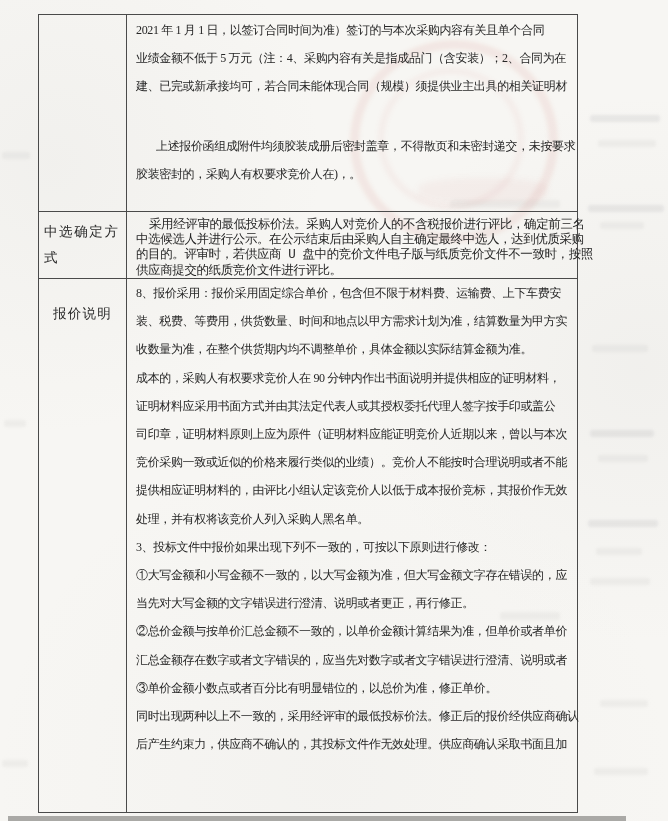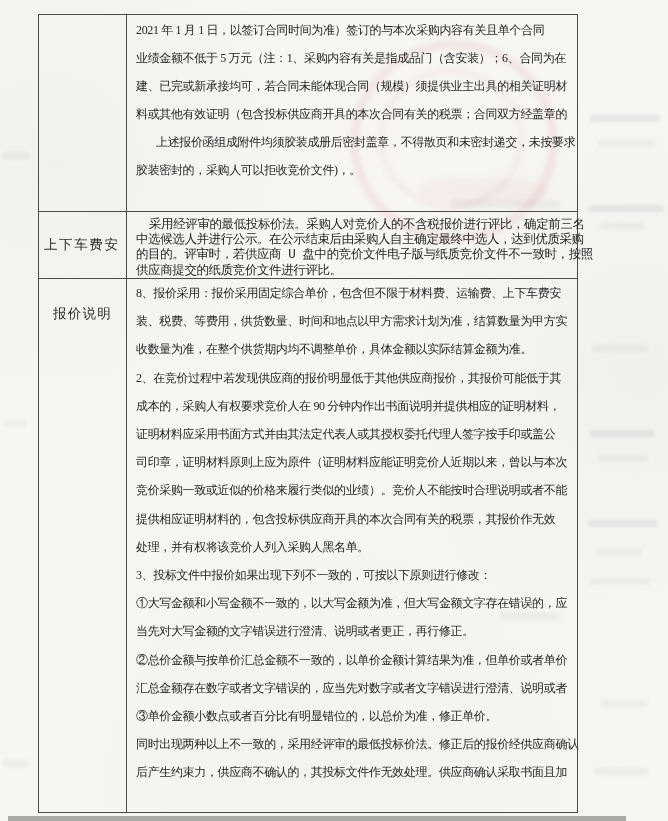--- a/index.html
+++ b/index.html
@@ -61,21 +61,21 @@
 
   .ln{
     white-space:nowrap;
     font-size:12px;
     letter-spacing:-0.35px;
     line-height:28px;
     color:#262626;
   }
   .cc3 .ln{line-height:28.2px;}
   .cc2 .ln{font-size:12.5px;letter-spacing:-0.4px;line-height:15.2px;}
-  .ind{padding-left:20px;}
+  .ind{padding-left:20px;margin-top:32px;}
   .ind2{padding-left:13px;}
 
   
   .stamp{
     position:absolute;left:350px;top:40px;width:190px;height:185px;
     border:9px solid rgba(196,76,66,0.09);
     border-radius:50%;
     filter:blur(2.2px);
     pointer-events:none;
   }
@@ -135,50 +135,48 @@
 <div class="ghost lite" style="left:500px;top:612px;width:60px;height:8px;"></div>
 <div class="bottom-band"></div>
 
 <div class="tbl">
   <div class="vline"></div>
   <div class="hline h1"></div>
   <div class="hline h2"></div>
 
   <div class="content-cell cc1">
     <div class="ln">2021 年 1 月 1 日，以签订合同时间为准）签订的与本次采购内容有关且单个合同</div>
-    <div class="ln">业绩金额不低于 5 万元（注：1、采购内容有关是指成品门（含安装）；6、合同为在</div>
+    <div class="ln">业绩金额不低于 5 万元（注：4、采购内容有关是指成品门（含安装）；2、合同为在</div>
     <div class="ln">建、已完或新承接均可，若合同未能体现合同（规模）须提供业主出具的相关证明材</div>
-    <div class="ln">料或其他有效证明（包含投标供应商开具的本次合同有关的税票；合同双方经盖章的</div>
     <div class="ln ind">上述报价函组成附件均须胶装成册后密封盖章，不得散页和未密封递交，未按要求</div>
-    <div class="ln">胶装密封的，采购人可以拒收竞价文件)，。</div>
+    <div class="ln">胶装密封的，采购人有权要求竞价人在)，。</div>
   </div>
 
   <div class="label-cell label-2">
-    <div class="lbl">上下车费安</div>
+    <div class="lbl">中选确定方式</div>
   </div>
   <div class="content-cell cc2">
     <div class="ln ind2">采用经评审的最低投标价法。采购人对竞价人的不含税报价进行评比，确定前三名</div>
     <div class="ln">中选候选人并进行公示。在公示结束后由采购人自主确定最终中选人，达到优质采购</div>
     <div class="ln">的目的。评审时，若供应商 U 盘中的竞价文件电子版与纸质竞价文件不一致时，按照</div>
     <div class="ln">供应商提交的纸质竞价文件进行评比。</div>
   </div>
 
   <div class="label-cell label-3">
     <div class="lbl">报价说明</div>
   </div>
   <div class="content-cell cc3">
     <div class="ln">8、报价采用：报价采用固定综合单价，包含但不限于材料费、运输费、上下车费安</div>
     <div class="ln">装、税费、等费用，供货数量、时间和地点以甲方需求计划为准，结算数量为甲方实</div>
     <div class="ln">收数量为准，在整个供货期内均不调整单价，具体金额以实际结算金额为准。</div>
-    <div class="ln">2、在竞价过程中若发现供应商的报价明显低于其他供应商报价，其报价可能低于其</div>
     <div class="ln">成本的，采购人有权要求竞价人在 90 分钟内作出书面说明并提供相应的证明材料，</div>
     <div class="ln">证明材料应采用书面方式并由其法定代表人或其授权委托代理人签字按手印或盖公</div>
     <div class="ln">司印章，证明材料原则上应为原件（证明材料应能证明竞价人近期以来，曾以与本次</div>
     <div class="ln">竞价采购一致或近似的价格来履行类似的业绩）。竞价人不能按时合理说明或者不能</div>
-    <div class="ln">提供相应证明材料的，包含投标供应商开具的本次合同有关的税票，其报价作无效</div>
+    <div class="ln">提供相应证明材料的，由评比小组认定该竞价人以低于成本报价竞标，其报价作无效</div>
     <div class="ln">处理，并有权将该竞价人列入采购人黑名单。</div>
     <div class="ln">3、投标文件中报价如果出现下列不一致的，可按以下原则进行修改：</div>
     <div class="ln">①大写金额和小写金额不一致的，以大写金额为准，但大写金额文字存在错误的，应</div>
     <div class="ln">当先对大写金额的文字错误进行澄清、说明或者更正，再行修正。</div>
     <div class="ln">②总价金额与按单价汇总金额不一致的，以单价金额计算结果为准，但单价或者单价</div>
     <div class="ln">汇总金额存在数字或者文字错误的，应当先对数字或者文字错误进行澄清、说明或者</div>
     <div class="ln">③单价金额小数点或者百分比有明显错位的，以总价为准，修正单价。</div>
     <div class="ln">同时出现两种以上不一致的，采用经评审的最低投标价法。修正后的报价经供应商确认</div>
     <div class="ln">后产生约束力，供应商不确认的，其投标文件作无效处理。供应商确认采取书面且加</div>
   </div>

